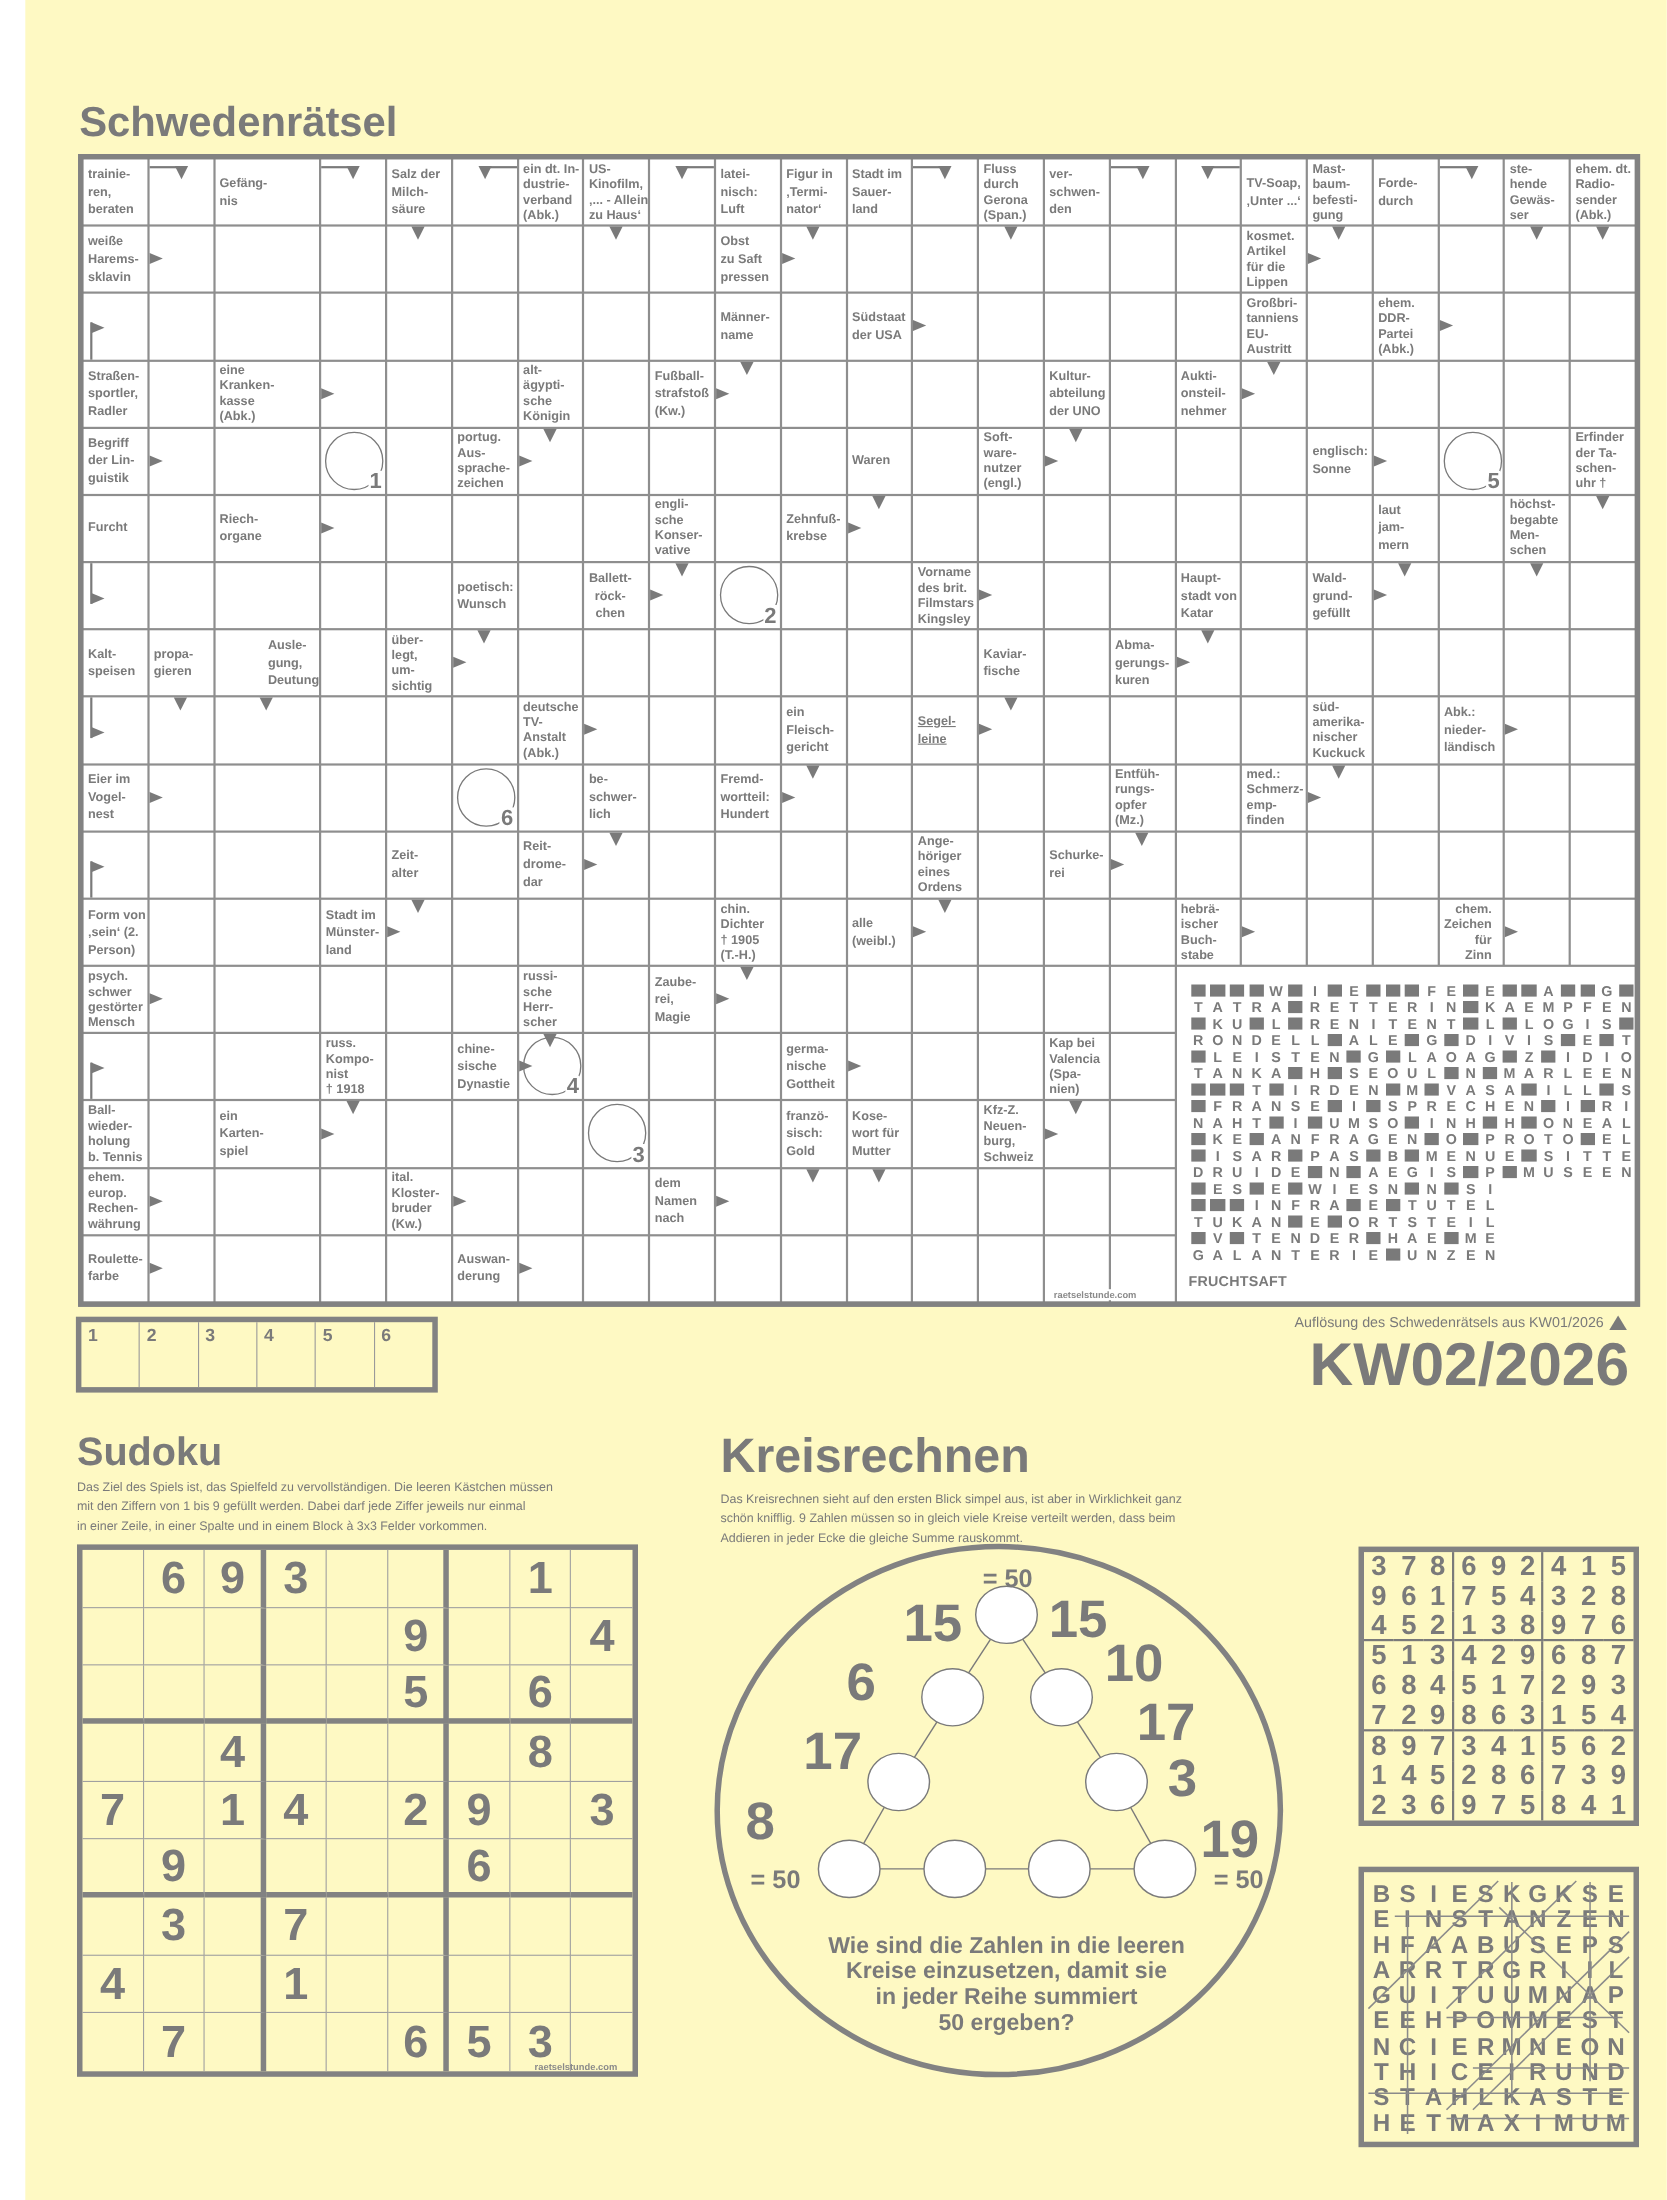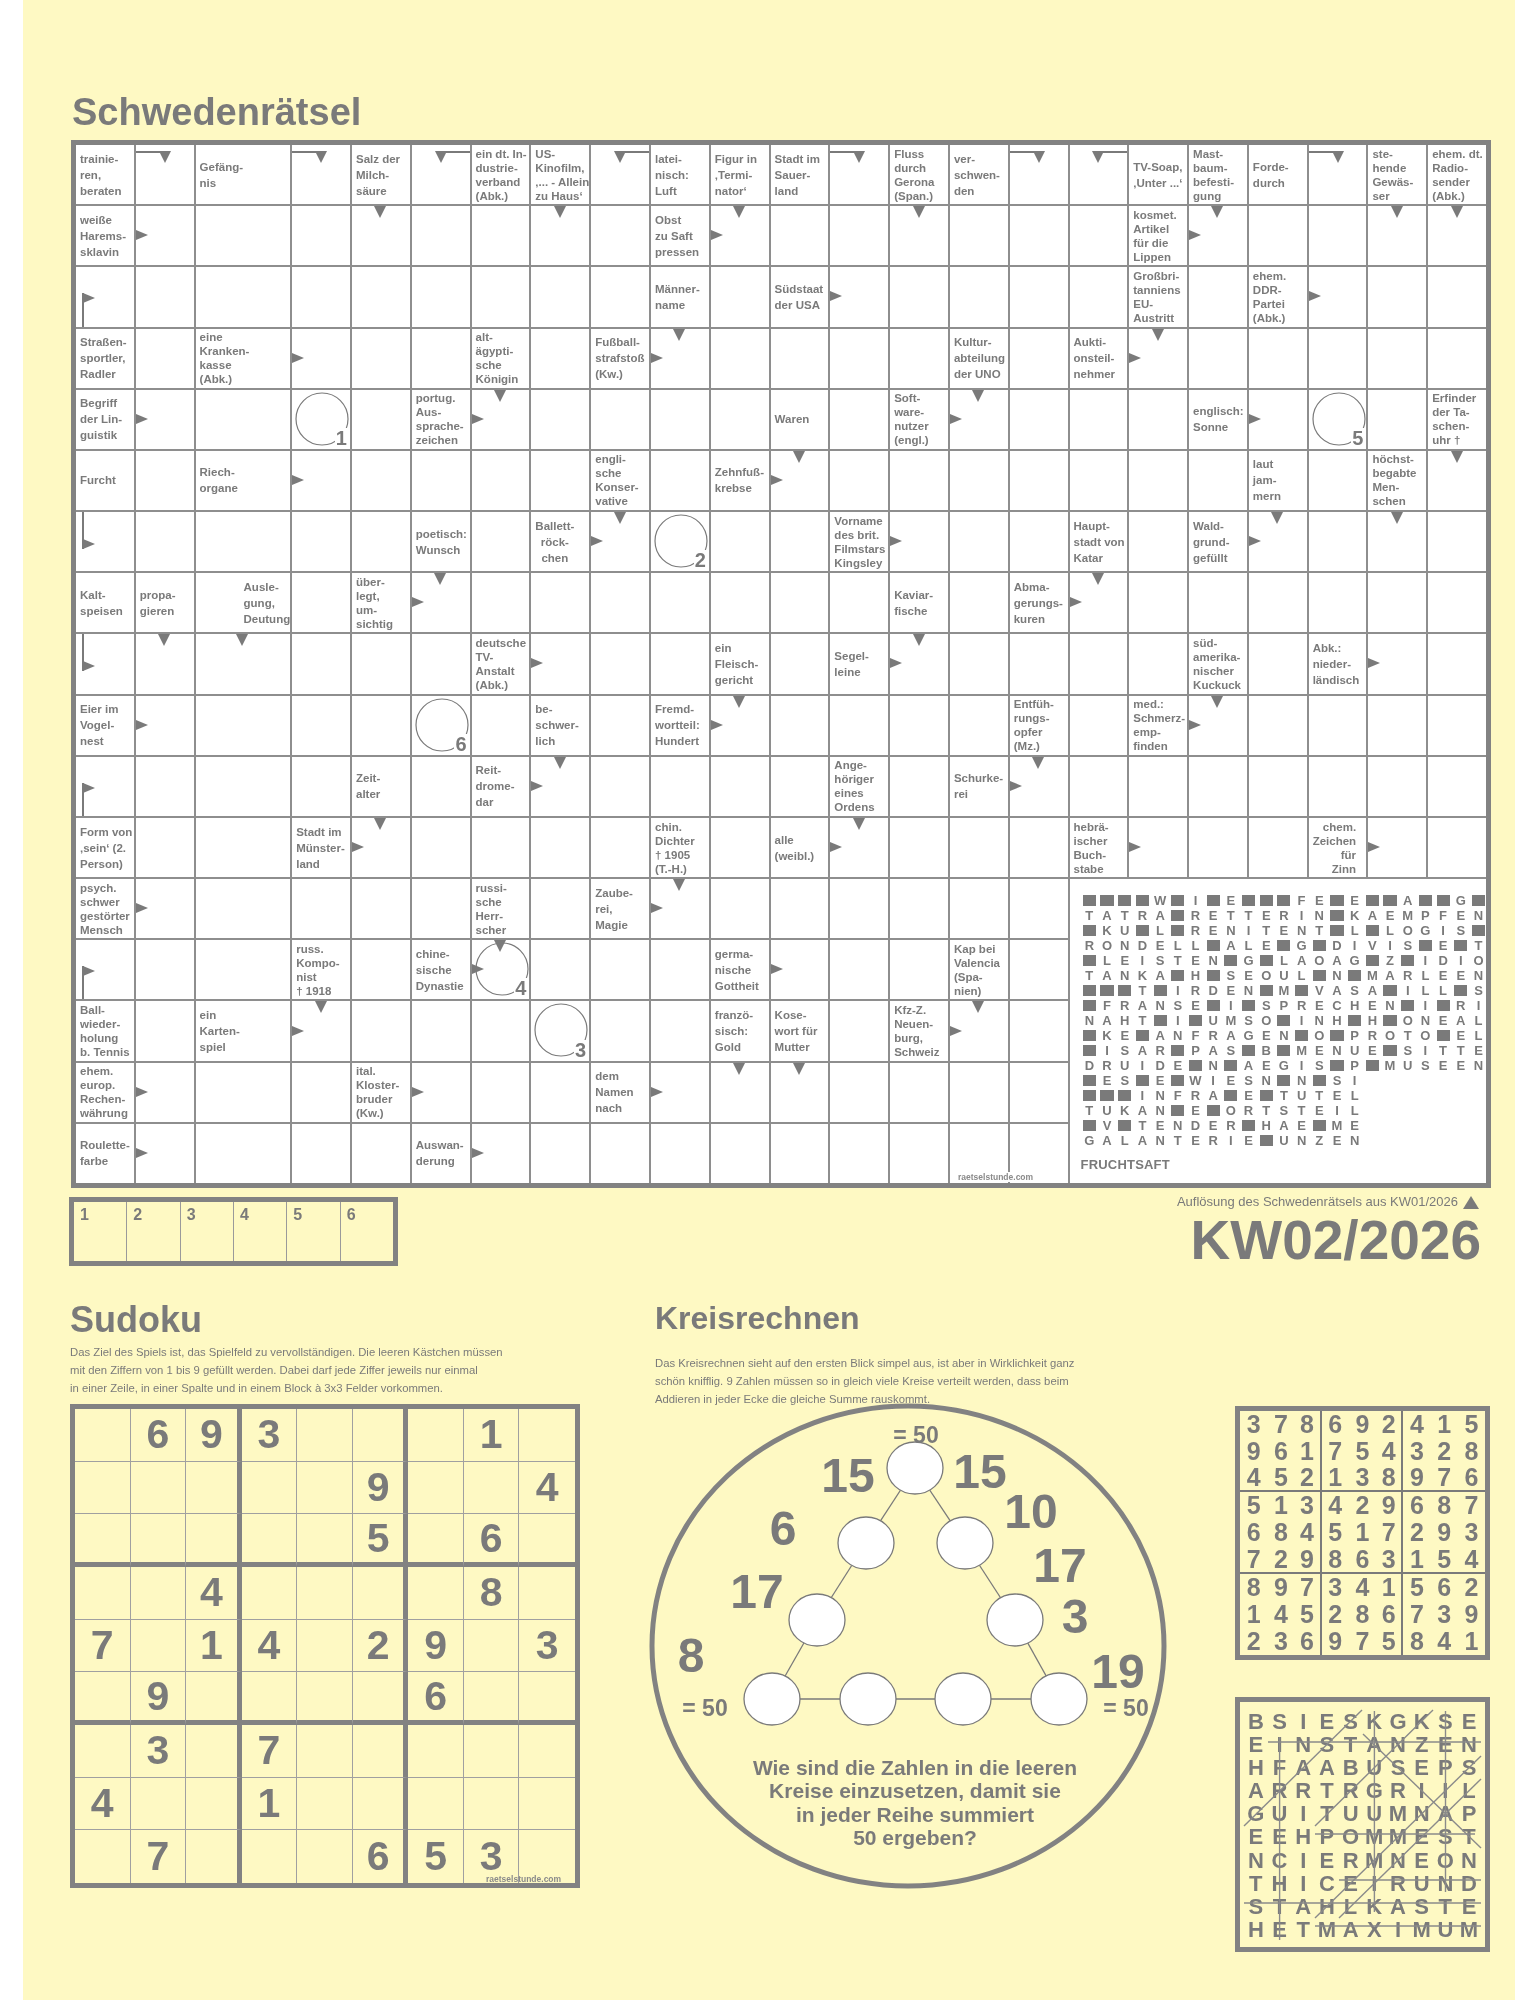--- a/index.html
+++ b/index.html
@@ -1,21 +1,21 @@
 <!DOCTYPE html>
 <html><head>
 <meta charset="utf-8">
 <style>
 *{box-sizing:border-box;}
 body{margin:0;background:#fff;}
 #page{position:relative;width:1515px;height:2000px;overflow:hidden;background:#fef9c3;color:#7a7a7a;font-family:"Liberation Sans",sans-serif;margin-left:23px;}
 .title{position:absolute;font-weight:bold;line-height:1;white-space:nowrap;color:#7a7a7a;font-family:"Liberation Sans",sans-serif;}
 #sr-title{left:49px;top:93px;font-size:38px;}
 #sudoku-title{left:47px;top:1302px;font-size:36px;}
-#kreis-title{left:632px;top:1302px;font-size:32px;}
+#kreis-title{left:632px;top:1302px;font-size:44px;}
 
 
 #sr-grid{position:absolute;left:48px;top:140px;width:1420px;height:1048px;border:5px solid #828282;background:#8e8e8e;display:grid;grid-template-columns:repeat(23,1fr);grid-template-rows:repeat(17,1fr);gap:2px;}
 .cell{position:relative;background:#fff;}
 .clue{display:flex;align-items:center;padding-left:4px;}
 .clue-text{position:relative;z-index:1;font-size:11.5px;font-weight:bold;white-space:pre;line-height:16px;color:#7a7a7a;font-family:"Liberation Sans",sans-serif;}
 .clue-text.l4{line-height:14px;}
 .arr{position:absolute;width:0;height:0;}
 .arr-l{left:0;top:50%;margin-top:-5.5px;border-top:5.5px solid transparent;border-bottom:5.5px solid transparent;border-left:12px solid #7a7a7a;}
 .arr-t{top:0;left:50%;margin-left:-6.5px;border-left:6.5px solid transparent;border-right:6.5px solid transparent;border-top:12px solid #7a7a7a;}
@@ -627,21 +627,21 @@
         <div class="arr arr-l"></div>
       </div>
       <div class="cell letter" style="grid-area: 9 / 9;"></div>
       <div class="cell letter" style="grid-area: 9 / 10;"></div>
       <div class="cell clue" style="grid-area: 9 / 11;">
         <span class="clue-text l3">ein
 Fleisch-
 gericht</span>
       </div>
       <div class="cell letter" style="grid-area: 9 / 12;"></div>
-      <div class="cell clue" style="grid-area: 9 / 13;">
+      <div class="cell clue" style="grid-area: 9 / 13; text-decoration: underline;">
         <span class="clue-text l2">Segel-
 leine</span>
       </div>
       <div class="cell letter" style="grid-area: 9 / 14;">
         <div class="arr arr-l"></div>
         <div class="arr arr-t"></div>
       </div>
       <div class="cell letter" style="grid-area: 9 / 15;"></div>
       <div class="cell letter" style="grid-area: 9 / 16;"></div>
       <div class="cell letter" style="grid-area: 9 / 17;"></div>

